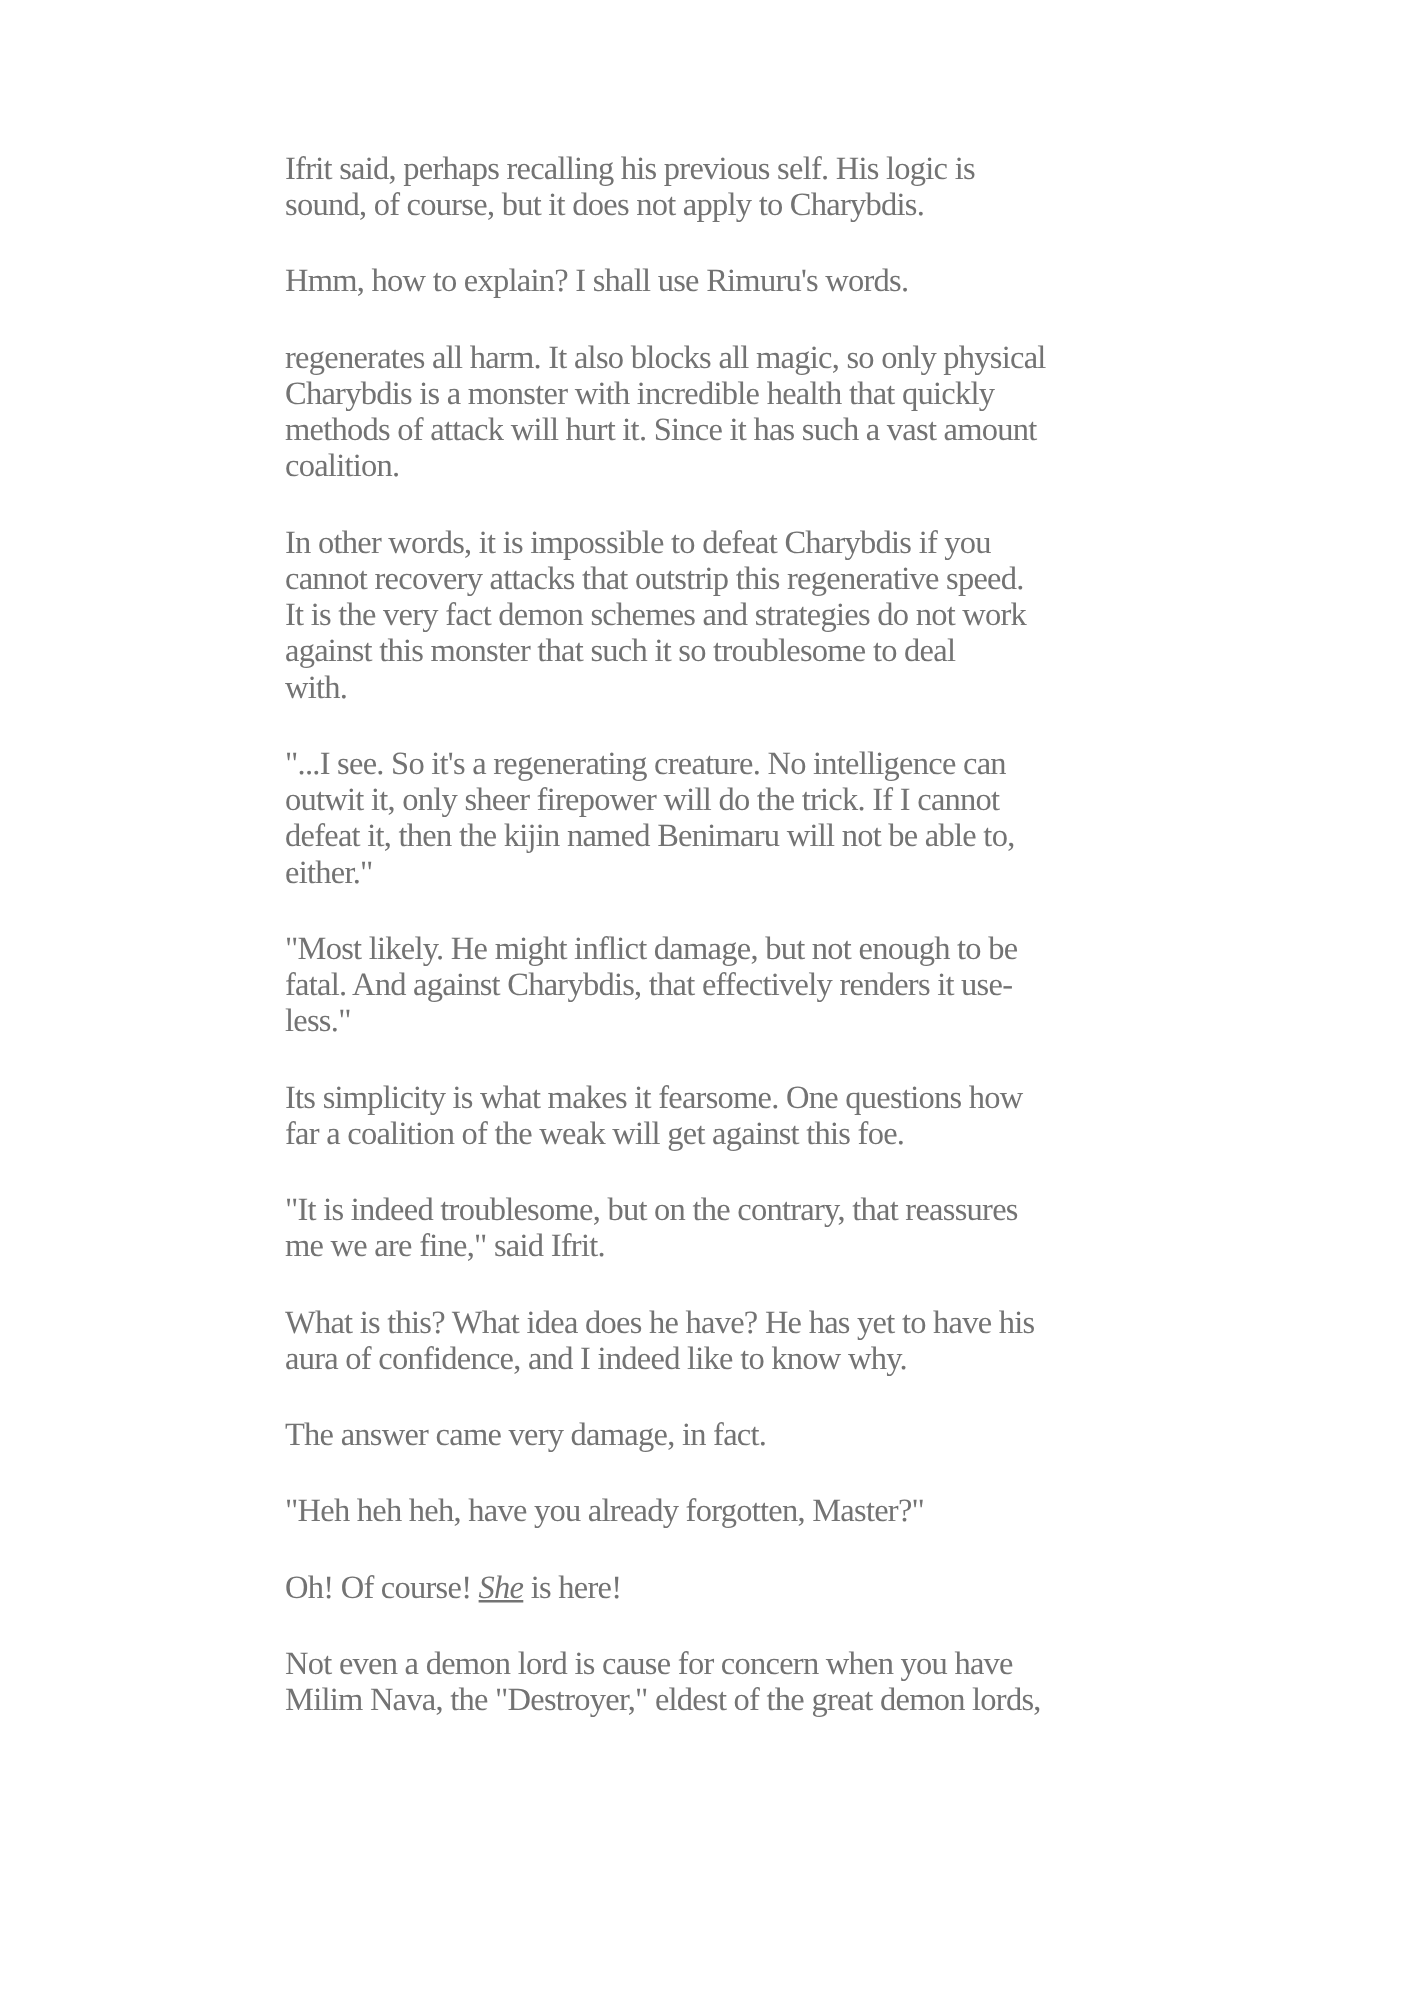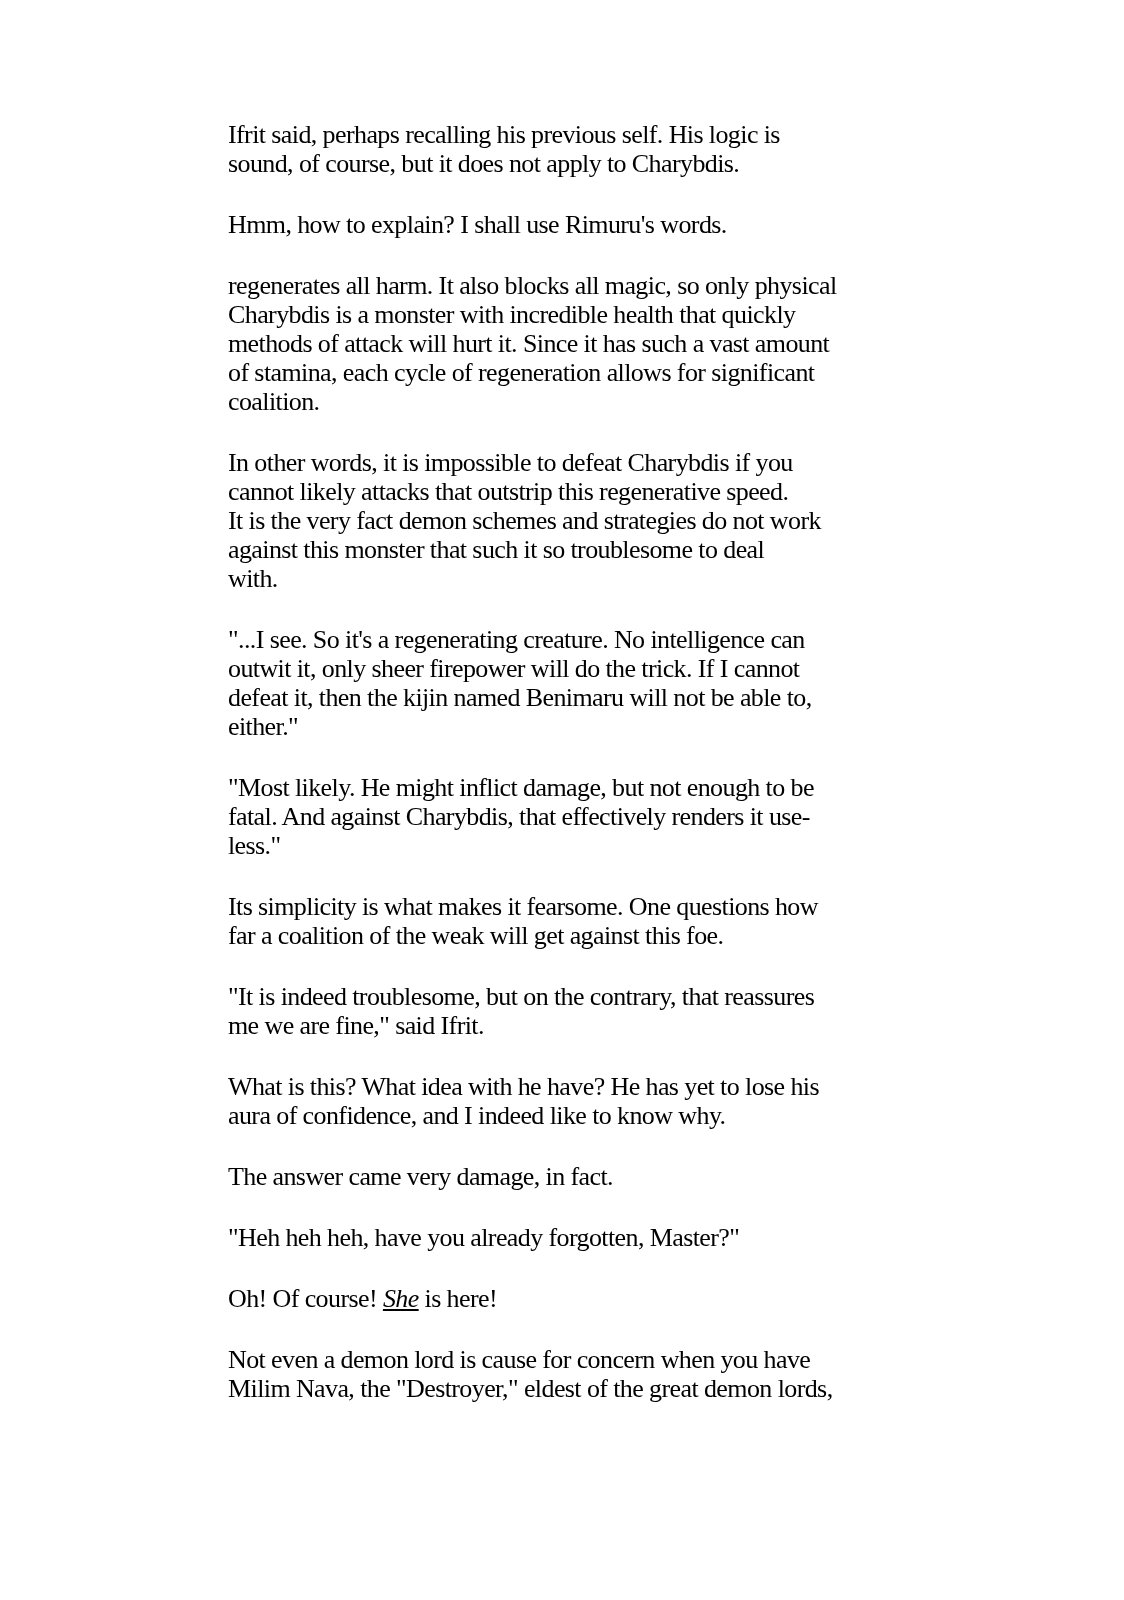--- a/index.html
+++ b/index.html
@@ -21,21 +21,21 @@
   }
   .text-block {
     width: 680px;
   }
   p.para {
     margin: 0 0 32px 0;
     font-family: "Liberation Serif", "DejaVu Serif", serif;
     font-size: 26px;
     line-height: 29px;
     letter-spacing: -0.6px;
-    color: #000000;
+    color: #737373;
     font-weight: 400;
   }
   .line {
     display: block;
     white-space: nowrap;
   }
   .seg-italic {
     font-style: italic;
     text-decoration: underline;
   }
@@ -49,26 +49,25 @@
         <span class="line"><span class="seg">Ifrit said, perhaps recalling his previous self. His logic is</span></span>
         <span class="line"><span class="seg">sound, of course, but it does not apply to Charybdis.</span></span>
       </p>
       <p class="para">
         <span class="line"><span class="seg">Hmm, how to explain? I shall use Rimuru's words.</span></span>
       </p>
       <p class="para">
         <span class="line"><span class="seg">regenerates all harm. It also blocks all magic, so only physical</span></span>
         <span class="line"><span class="seg">Charybdis is a monster with incredible health that quickly</span></span>
         <span class="line"><span class="seg">methods of attack will hurt it. Since it has such a vast amount</span></span>
-        <span class="line"><span class="seg">of stamina, each cycle of regeneration allows for significant</span></span>
         <span class="line"><span class="seg">coalition.</span></span>
       </p>
       <p class="para">
         <span class="line"><span class="seg">In other words, it is impossible to defeat Charybdis if you</span></span>
-        <span class="line"><span class="seg">cannot likely attacks that outstrip this regenerative speed.</span></span>
+        <span class="line"><span class="seg">cannot recovery attacks that outstrip this regenerative speed.</span></span>
         <span class="line"><span class="seg">It is the very fact demon schemes and strategies do not work</span></span>
         <span class="line"><span class="seg">against this monster that such it so troublesome to deal</span></span>
         <span class="line"><span class="seg">with.</span></span>
       </p>
       <p class="para">
         <span class="line"><span class="seg">"...I see. So it's a regenerating creature. No intelligence can</span></span>
         <span class="line"><span class="seg">outwit it, only sheer firepower will do the trick. If I cannot</span></span>
         <span class="line"><span class="seg">defeat it, then the kijin named Benimaru will not be able to,</span></span>
         <span class="line"><span class="seg">either."</span></span>
       </p>
@@ -79,21 +78,21 @@
       </p>
       <p class="para">
         <span class="line"><span class="seg">Its simplicity is what makes it fearsome. One questions how</span></span>
         <span class="line"><span class="seg">far a coalition of the weak will get against this foe.</span></span>
       </p>
       <p class="para">
         <span class="line"><span class="seg">"It is indeed troublesome, but on the contrary, that reassures</span></span>
         <span class="line"><span class="seg">me we are fine," said Ifrit.</span></span>
       </p>
       <p class="para">
-        <span class="line"><span class="seg">What is this? What idea with he have? He has yet to lose his</span></span>
+        <span class="line"><span class="seg">What is this? What idea does he have? He has yet to have his</span></span>
         <span class="line"><span class="seg">aura of confidence, and I indeed like to know why.</span></span>
       </p>
       <p class="para">
         <span class="line"><span class="seg">The answer came very damage, in fact.</span></span>
       </p>
       <p class="para">
         <span class="line"><span class="seg">"Heh heh heh, have you already forgotten, Master?"</span></span>
       </p>
       <p class="para">
         <span class="line"><span class="seg">Oh! Of course! </span><span class="seg-italic">She</span><span class="seg"> is here!</span></span>

